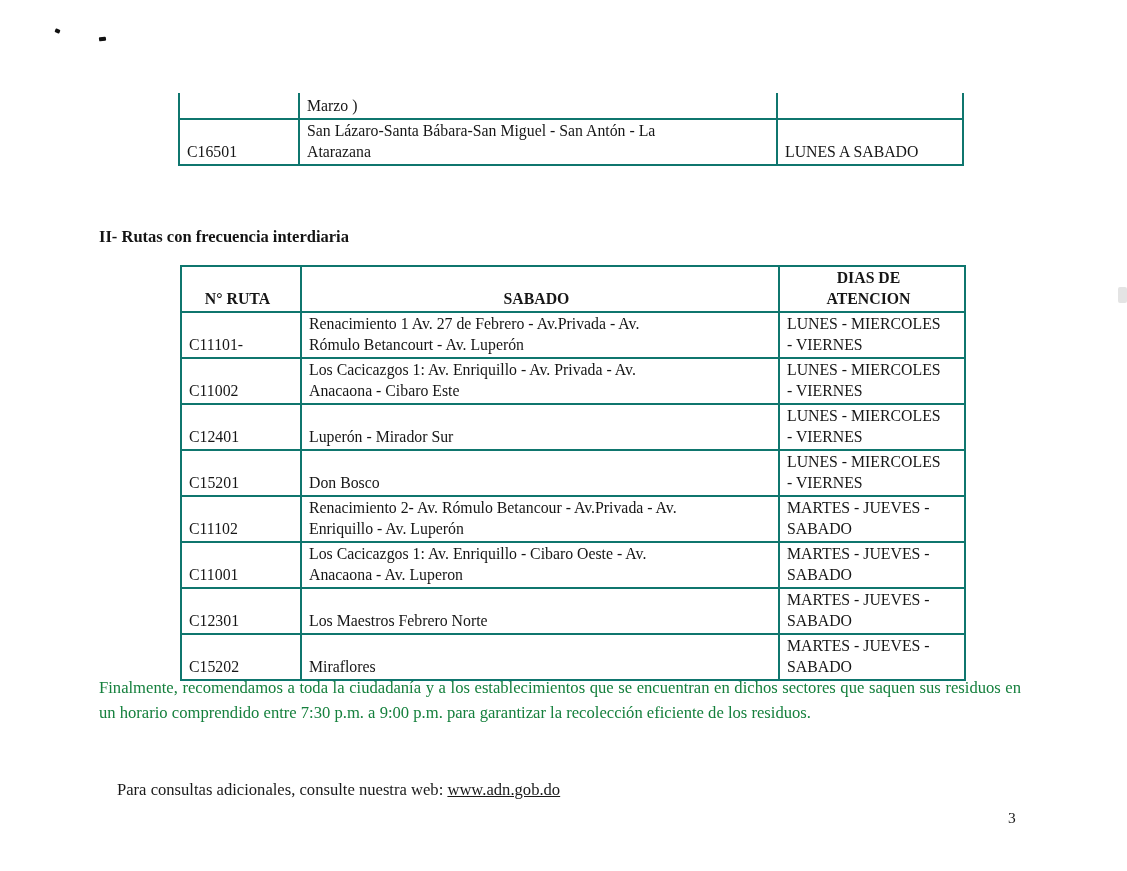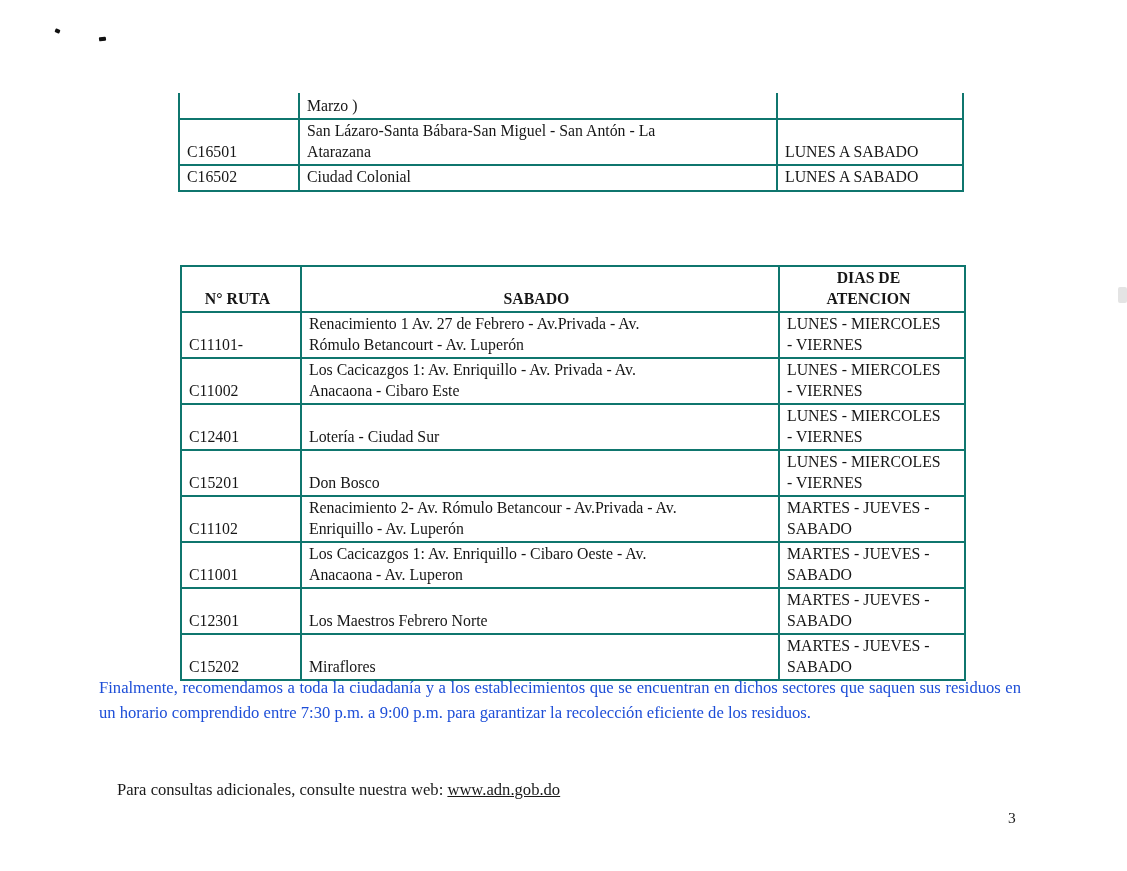--- a/index.html
+++ b/index.html
@@ -59,21 +59,21 @@
   .section-heading{
     position:absolute;left:99px;top:227px;
     font-size:16.5px;font-weight:bold;color:#141414;
     margin:0;
   }
 
   
   .para{
     position:absolute;left:99px;top:675px;width:922px;
     font-size:16.6px;line-height:25.3px;
-    text-align:justify;margin:0;color:#1d4ed8;
+    text-align:justify;margin:0;color:#15803d;
   }
   .consult{
     position:absolute;left:99px;top:762px;width:700px;
     font-size:16.6px;margin:18px;color:#1a1a1a;
   }
   .weblink{
     color:#1a1a1a;text-decoration:underline;cursor:pointer;
   }
   .pagenum{
     position:absolute;left:1008px;top:809px;
@@ -100,28 +100,24 @@
         <td></td>
         <td>Marzo )</td>
         <td></td>
       </tr>
       <tr class="h-two">
         <td>C16501</td>
         <td>San Lázaro-Santa Bábara-San Miguel - San Antón - La
 Atarazana</td>
         <td>LUNES A SABADO</td>
       </tr>
-      <tr class="h-one">
-        <td>C16502</td>
-        <td>Ciudad Colonial</td>
-        <td>LUNES A SABADO</td>
-      </tr>
     </tbody>
   </table>
 
+  <h2 class="section-heading">II- Rutas con frecuencia interdiaria</h2>
 
   <table class="tbl main-tbl">
     <colgroup>
         <col class="col-ruta">
         <col class="col-barrios">
         <col class="col-dias">
       </colgroup>
     <tbody>
       <tr class="h-head">
         <th>N° RUTA</th>
@@ -138,21 +134,21 @@
       </tr>
       <tr class="h-row">
         <td>C11002</td>
         <td>Los Cacicazgos 1: Av. Enriquillo - Av. Privada - Av.
 Anacaona - Cibaro Este</td>
         <td>LUNES - MIERCOLES
 - VIERNES</td>
       </tr>
       <tr class="h-row">
         <td>C12401</td>
-        <td>Lotería - Ciudad Sur</td>
+        <td>Luperón - Mirador Sur</td>
         <td>LUNES - MIERCOLES
 - VIERNES</td>
       </tr>
       <tr class="h-row">
         <td>C15201</td>
         <td>Don Bosco</td>
         <td>LUNES - MIERCOLES
 - VIERNES</td>
       </tr>
       <tr class="h-row">

